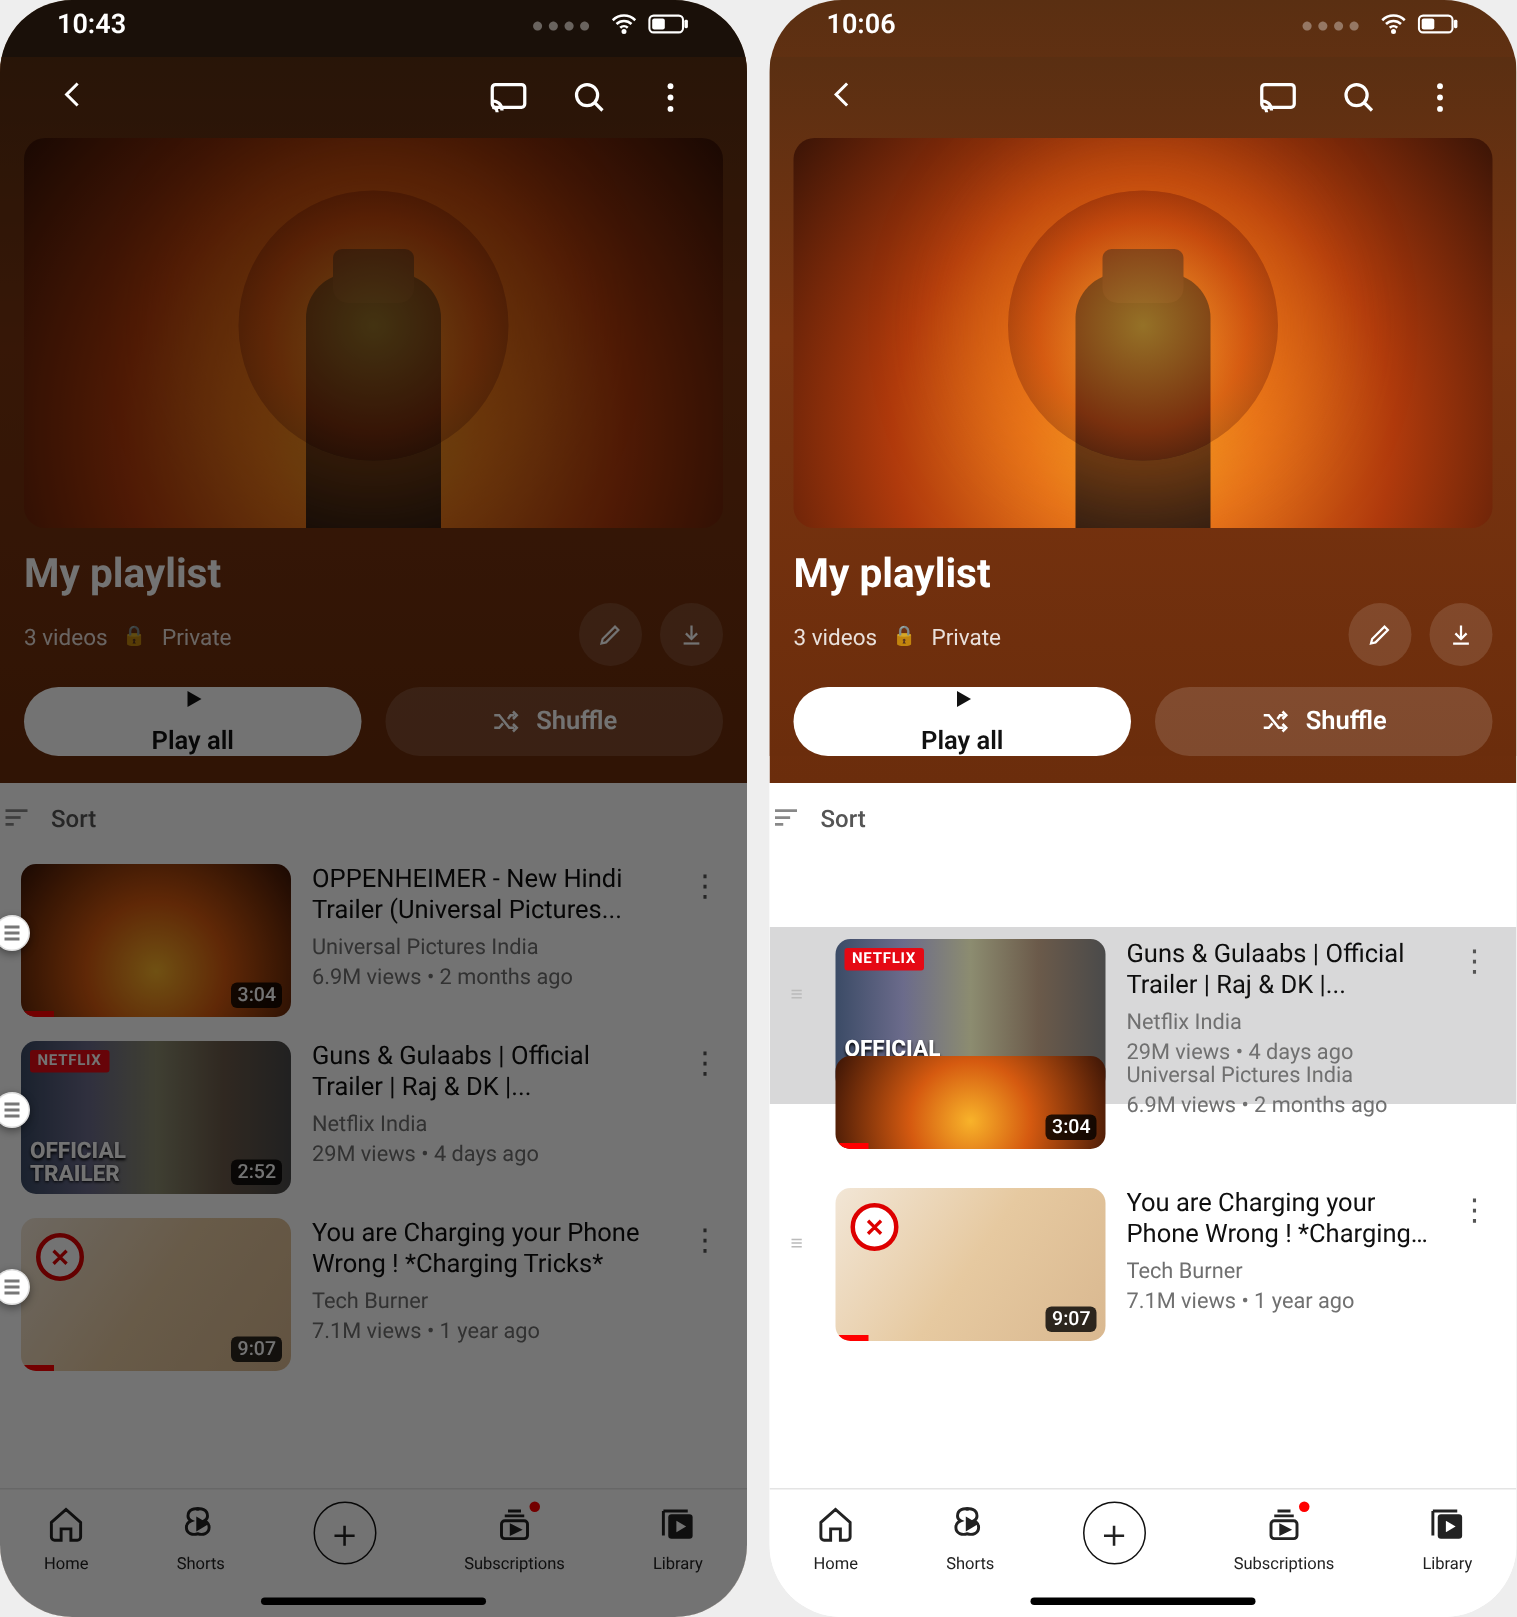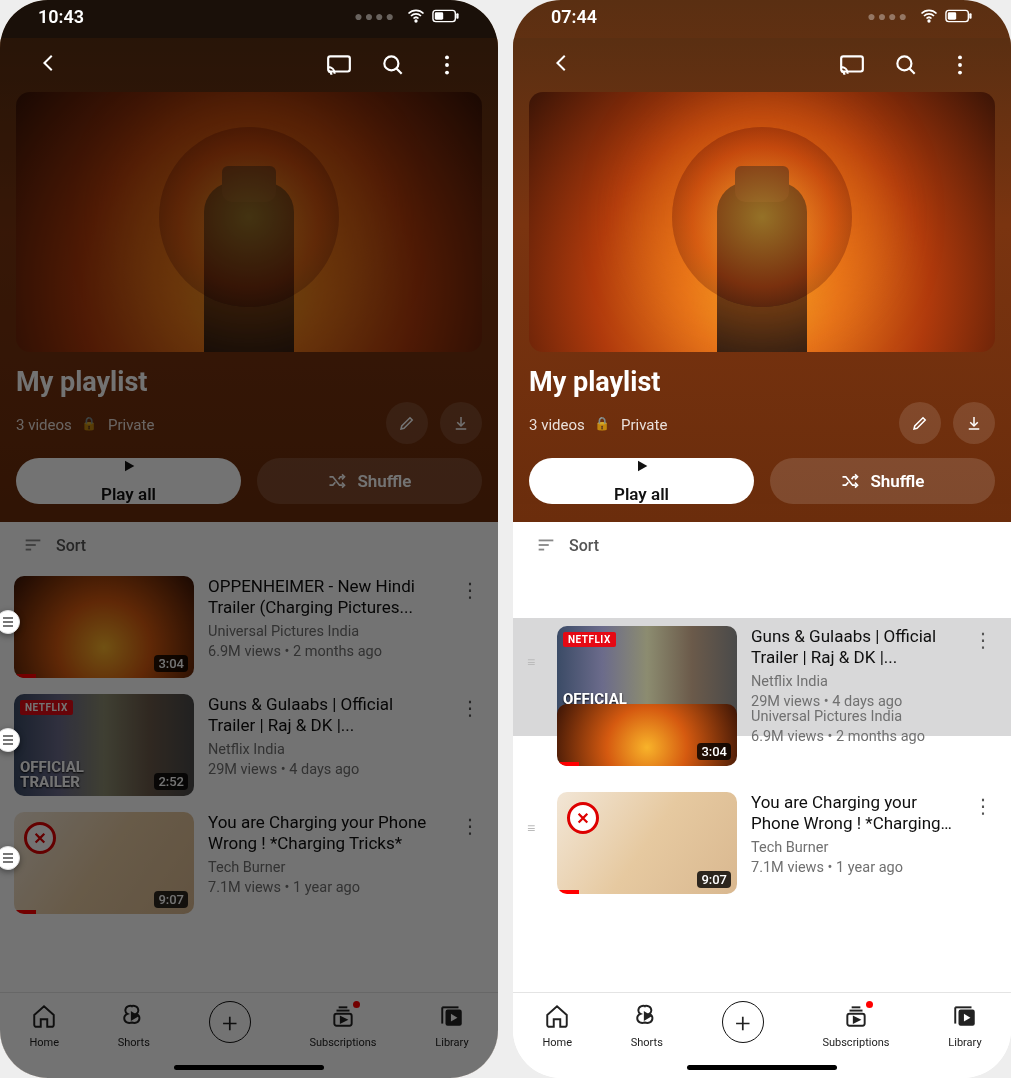--- a/index.html
+++ b/index.html
@@ -102,21 +102,21 @@
   .pill-btn {
     flex:1; height:46px; border-radius:24px;
     display:flex; align-items:center; justify-content:center; gap:10px;
     font-size:17px; font-weight:600;
   }
   .pill-play { background:#fff; color:#111;flex-direction:column;}
   .pill-shuffle { background: rgba(255,255,255,0.14); color:#fff;}
   .list-area { background:#fff; flex:1; overflow:hidden;}
   .sort-row {
     display:flex; align-items:center; gap:12px;
-    padding:12px 22px;
+    padding:12px 0;
     color:#555; font-size:16px; font-weight:500;
   }
   .sort-ic { color:#888;}
   .video-row {
     display:flex; gap:14px;
     padding:8px 18px 8px 14px;
     align-items:flex-start;
     position:relative;
   }
   .video-row.highlight { background:#d8d8d9; }
@@ -282,21 +282,21 @@
 
     <div class="video-row">
       <div class="knob" style="top:42px;">
           <span></span>
         </div>
       <div class="thumb fire">
         <span class="dur">3:04</span>
         <span class="redbar"></span>
       </div>
       <div class="meta">
-        <div class="vtitle">OPPENHEIMER - New Hindi Trailer (Charging Pictures...</div>
+        <div class="vtitle">OPPENHEIMER - New Hindi Trailer (Universal Pictures...</div>
         <div class="vchan">Universal Pictures India</div>
         <div class="vstats">6.9M views • 2 months ago</div>
       </div>
       <div class="row-more">⋮</div>
     </div>
 
     <div class="video-row">
       <div class="knob" style="top:42px;">
           <span></span>
         </div>
@@ -367,21 +367,21 @@
           </svg></div>
       <span>Library</span>
     </div>
   </div>
   <div class="home-ind"></div>
 </div>
 
 <div class="phone right">
   <div style="background: linear-gradient(180deg,#5a2f12 0%, #7a3410 40%, #6b2d0c 100%);">
   <div class="status-bar">
-    <span>07:44</span>
+    <span>10:06</span>
     <div class="status-right">
       <span class="dots">●●●●</span>
       <svg viewBox="0 0 24 24" width="20" height="20" fill="none" stroke="#fff" stroke-width="2">
             <path d="M3 9c5-5 13-5 18 0"></path>
             <path d="M6 12c3.3-3.3 8.7-3.3 12 0"></path>
             <path d="M9 15c1.7-1.7 4.3-1.7 6 0"></path>
             <circle cx="12" cy="18" r="1" fill="#fff"></circle>
           </svg>
       <svg viewBox="0 0 30 14" width="28" height="14">
             <rect x="1" y="1" width="24" height="12" rx="3" fill="none" stroke="#fff" stroke-width="1.5"></rect>

